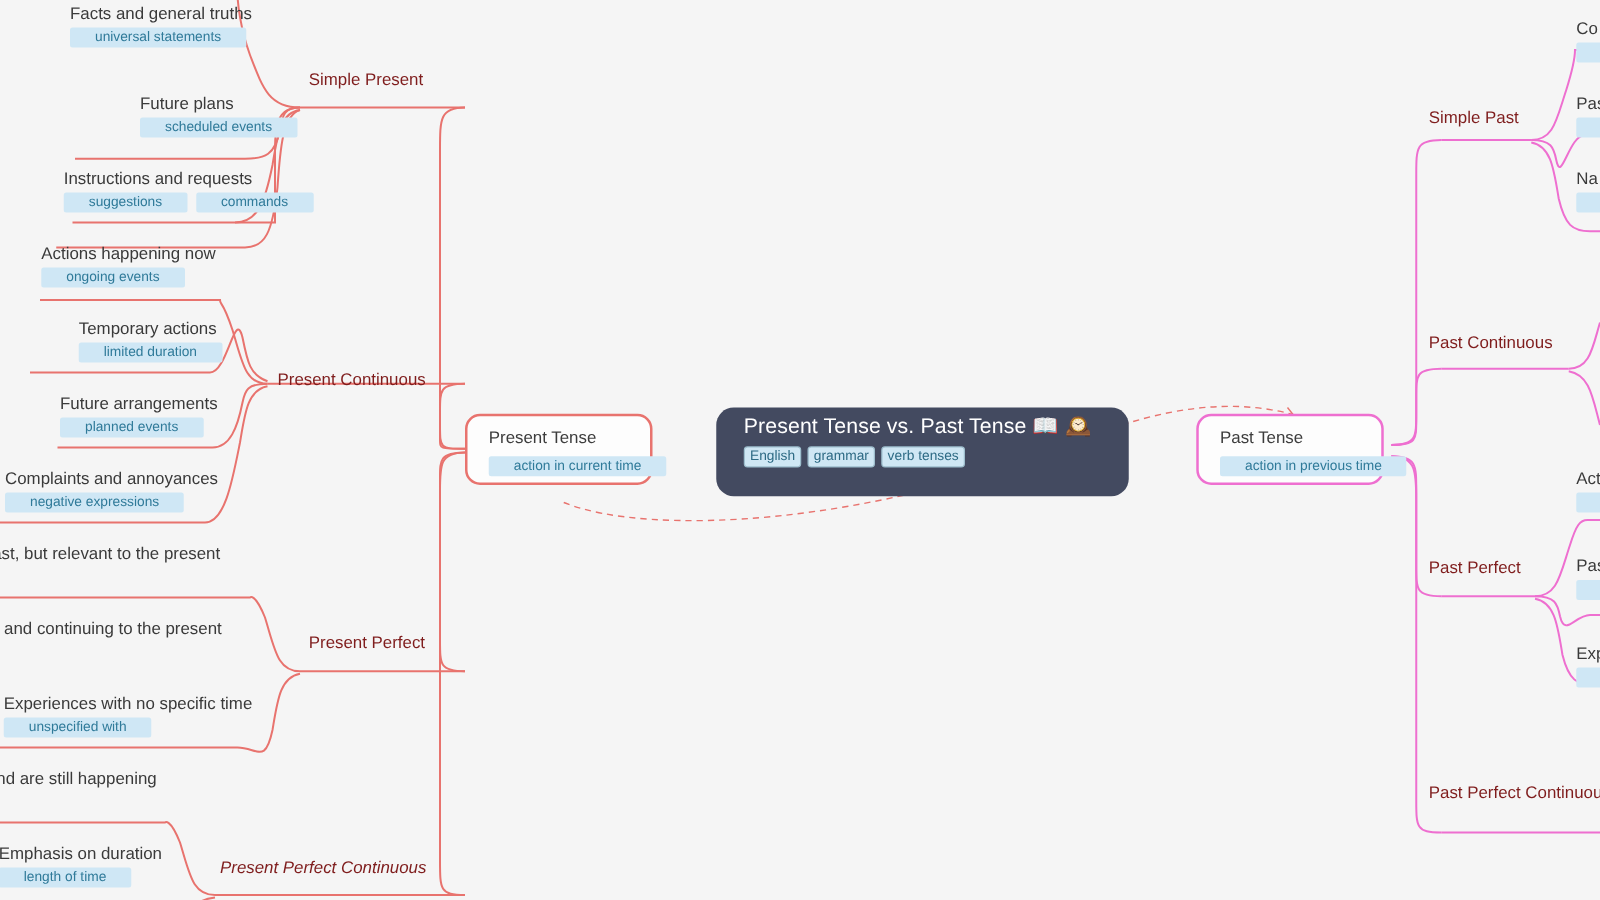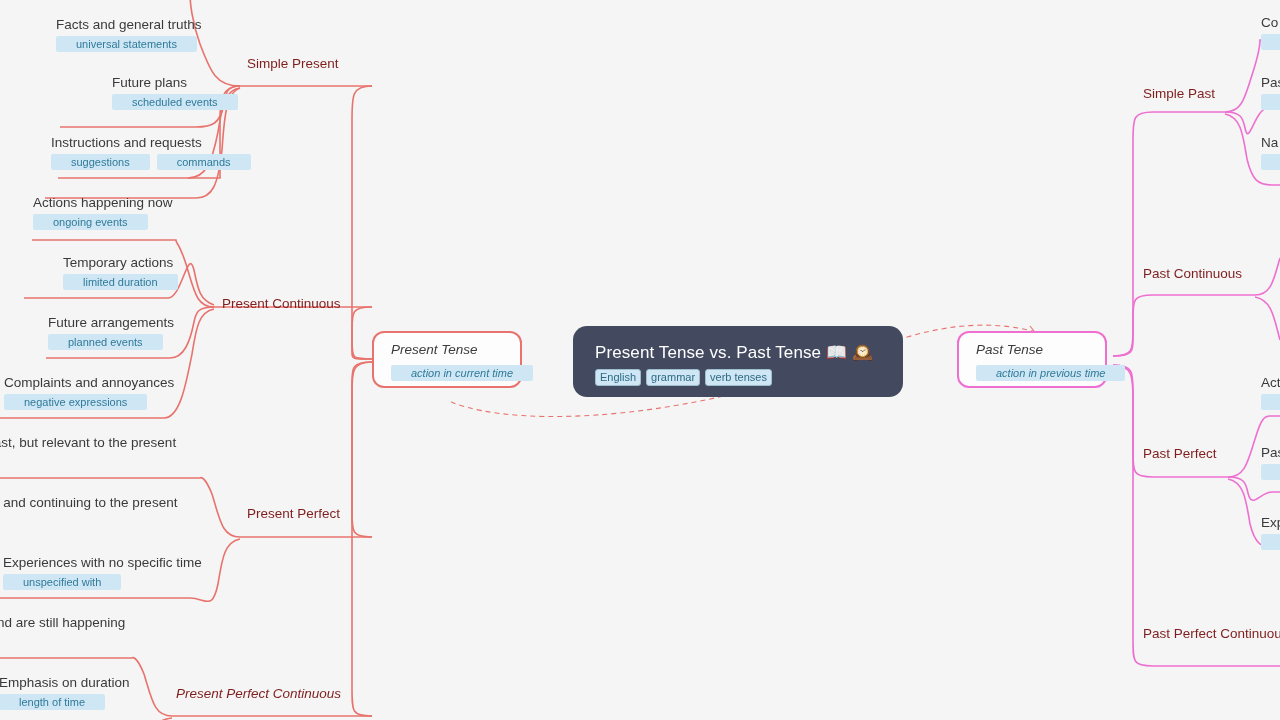--- a/index.html
+++ b/index.html
@@ -11,41 +11,40 @@
   #stage{ position:relative; width:1280px; height:720px; }
 
   svg.links{ position:absolute; inset:0; width:1280px; height:720px; pointer-events:none; }
 
   
   .root-node{
     position:absolute; left:573px; top:326px;
     width:330px; height:71px;
     background:#434a60;
     border-radius:14px;
-    padding:16px 20px 0 22px;
+    padding:4px 20px 0 22px;
   }
   .root-title{
     color:#ffffff; font-size:17px; line-height:21px; font-weight:400;
     white-space:nowrap; letter-spacing:.1px;
   }
   .root-tags{ display:flex; gap:5px; margin-top:6px; }
   .root-tags .tag{
     background:#cfe7f4; color:#2d6a84;
     border:1px solid #9dbecd;
     border-radius:3px;
     font-size:11px; line-height:13px; padding:1px 4px;
     white-space:nowrap;
   }
 
   
   .lvl1-node{
     position:absolute; width:150px; height:57px;
     background:#fdfdfd; border-radius:12px;
     padding:9px 0 0 17px;
-    font-style:italic;
   }
   .lvl1-node.left{ left:372px; top:331px; border:2px solid #e8736e; }
   .lvl1-node.right{ left:957px; top:331px; border:2px solid #ee6fd0; }
   .lvl1-title{
     color:#3c3c3c; font-size:13.5px; line-height:16px; white-space:nowrap;
   }
   .lvl1-tagrow{ margin-top:5px; }
 
   
   .tagchip{
@@ -162,21 +161,21 @@
   <div class="branch-label" style="left:247px; top:56px;">Simple Present</div>
   <div class="branch-label" style="left:222px; top:296px;">Present Continuous</div>
   <div class="branch-label" style="left:247px; top:506px;">Present Perfect</div>
   <div class="branch-label" style="left:176px; top:686px;font-style:italic;">Present Perfect Continuous</div>
 
   <div class="branch-label" style="left:1143px; top:86px;">Simple Past</div>
   <div class="branch-label" style="left:1143px; top:266px;">Past Continuous</div>
   <div class="branch-label" style="left:1143px; top:446px;">Past Perfect</div>
   <div class="branch-label" style="left:1143px; top:626px;">Past Perfect Continuou</div>
 
-  <div class="leaf" style="left:56px; top:16px;text-align:right;">
+  <div class="leaf" style="left:56px; top:2px;text-align:right;">
     <div class="leaf-title">Facts and general truths</div>
     <div class="tagrow">
       <span class="tagchip">universal statements</span>
     </div>
   </div>
   <div class="leaf" style="left:112px; top:74px;">
     <div class="leaf-title">Future plans</div>
     <div class="tagrow">
       <span class="tagchip">scheduled events</span>
     </div>

